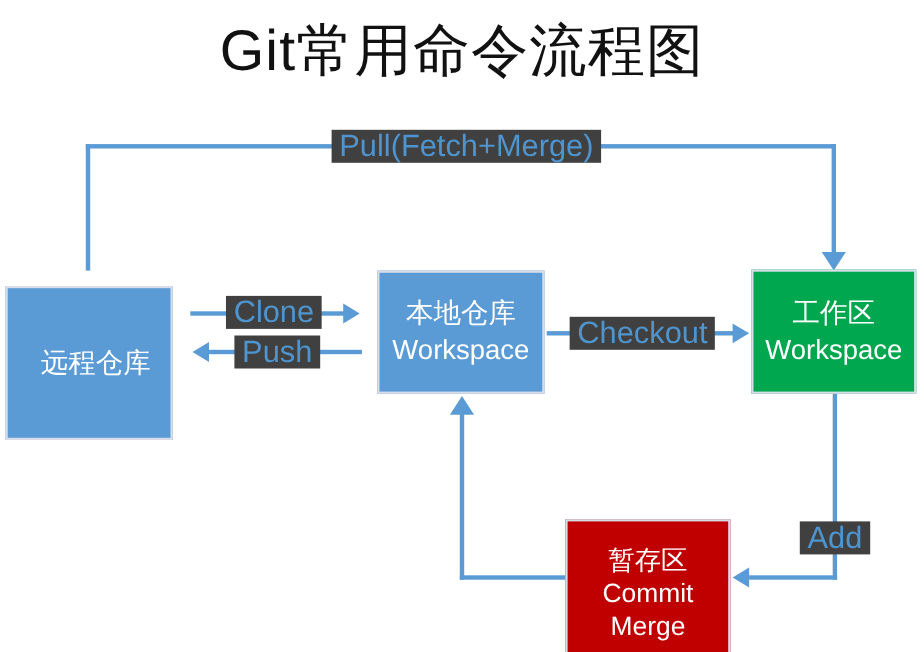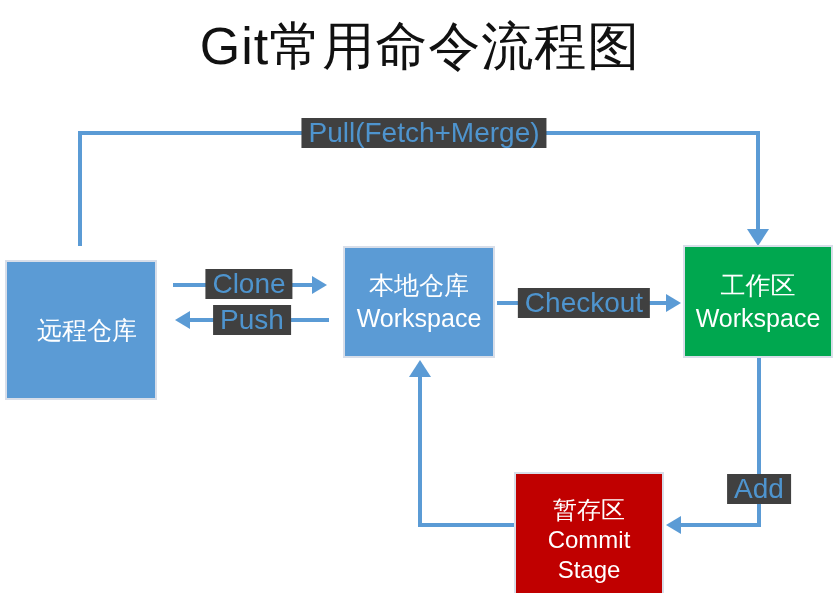--- a/index.html
+++ b/index.html
@@ -145,16 +145,16 @@
   </div>
 
   <div class="node node-green" id="node-workspace">
     <span>工作区</span>
     <span>Workspace</span>
   </div>
 
   <div class="node node-red" id="node-index">
     <span>暂存区</span>
     <span>Commit</span>
-    <span>Stage</span>
+    <span>Merge</span>
   </div>
 
 </div>
 
 </body></html>

